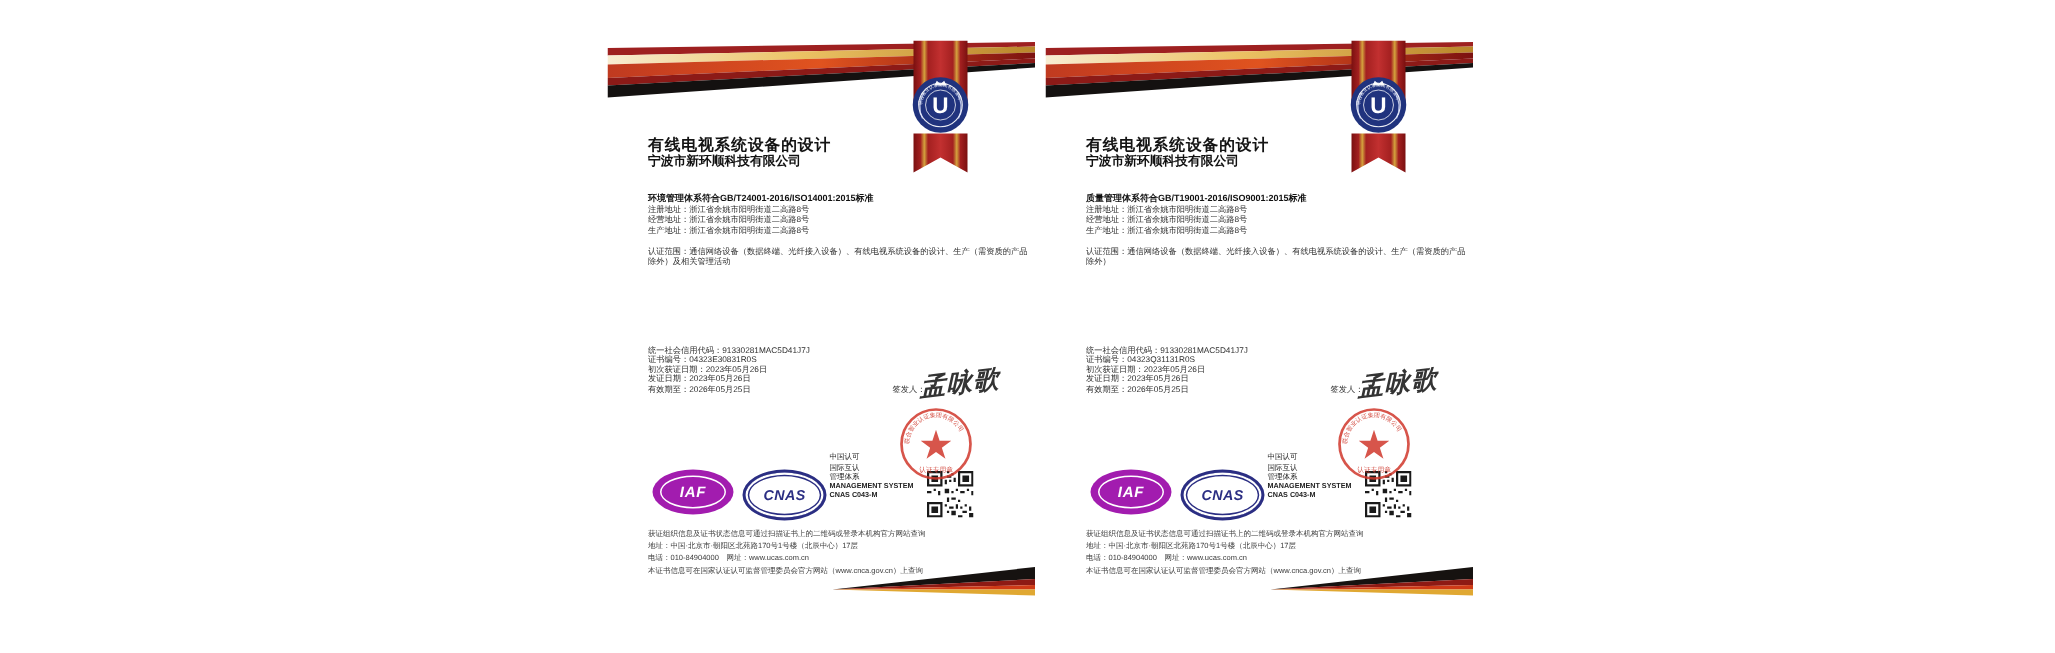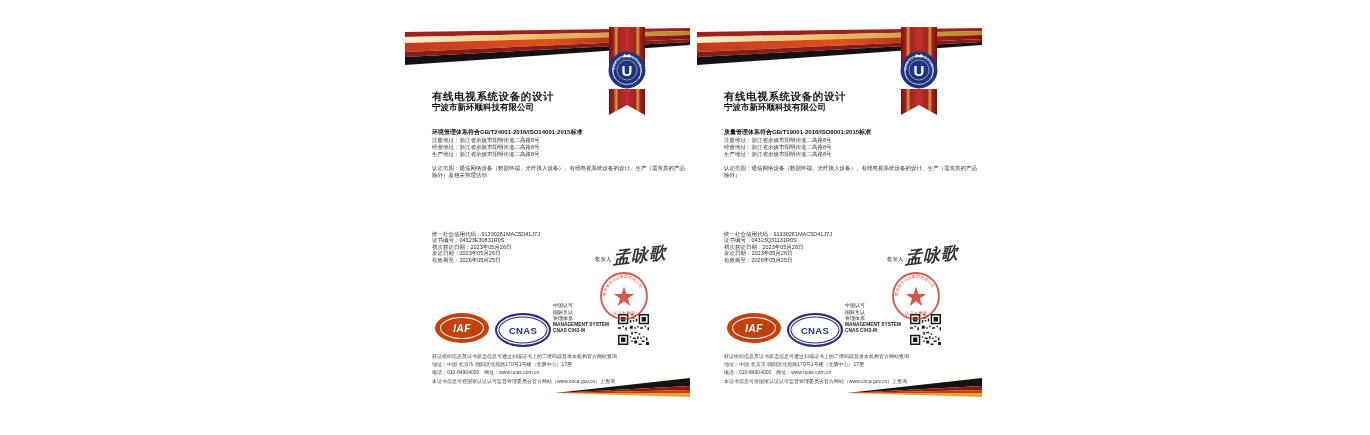--- a/index.html
+++ b/index.html
@@ -14,28 +14,28 @@
   .company{position:absolute;top:77px;left:27px;font-size:8.5px;font-weight:700;color:#111;white-space:nowrap;}
   .standard{position:absolute;top:103px;left:27px;font-size:6px;font-weight:700;color:#111;white-space:nowrap;}
   .addresses{position:absolute;top:112px;left:27px;font-size:5.5px;line-height:7px;color:#2e2e2e;}
   .scope{position:absolute;top:140px;left:27px;width:253px;font-size:5.5px;line-height:7px;color:#2e2e2e;}
   .info{position:absolute;top:206px;left:27px;font-size:5.5px;line-height:6.4px;color:#2e2e2e;}
   .signer-label{position:absolute;top:231px;left:190px;font-size:5.5px;color:#2e2e2e;}
   .signature{position:absolute;top:219px;left:208px;font-size:17px;font-family:"DejaVu Serif","Liberation Serif",serif;
              font-style:italic;font-weight:700;color:#333;transform:rotate(-7deg) skewX(-6deg);letter-spacing:1px;white-space:nowrap;}
   .seal{position:absolute;top:246px;left:194px;width:50px;height:50px;display:block;z-index:5;}
 
-  .iaf{position:absolute;top:288px;left:30px;width:54px;height:30px;border-radius:50%;background:#c2410c;
+  .iaf{position:absolute;top:288px;left:30px;width:54px;height:30px;border-radius:50%;background:#a21caf;
        display:flex;align-items:center;justify-content:center;}
   .iaf-inner{width:42px;height:20px;border-radius:50%;border:1.5px solid #fff;display:flex;align-items:center;justify-content:center;}
   .iaf-inner span{color:#fff;font-weight:800;font-style:italic;font-size:10px;letter-spacing:.5px;}
   .cnas{position:absolute;top:288px;left:90px;width:52px;height:30px;border-radius:50%;border:2px solid #2b2e83;
         box-shadow:inset 0 0 0 1.5px #fff,inset 0 0 0 2.5px #2b2e83;background:#fff;
         display:flex;align-items:center;justify-content:center;}
-  .cnas span{color:#2b2e83;font-weight:800;font-size:9.5px;letter-spacing:.3px;}
+  .cnas span{color:#2b2e83;font-weight:800;font-size:9.5px;letter-spacing:.3px;font-style:italic;}
   .acc-text{position:absolute;top:277px;left:148px;font-size:5px;line-height:6.6px;color:#222;}
   .acc-text .en{font-weight:700;font-size:4.8px;}
   .qr{position:absolute;top:289px;left:213px;width:31px;height:31px;display:block;}
 
   .fine-print{position:absolute;top:327px;left:27px;font-size:5px;line-height:8.2px;color:#3a3a3a;white-space:nowrap;}
   .bottom-wedge{position:absolute;top:350px;left:0;width:285px;height:25px;display:block;}
 </style>
 </head>
 <body>
 

